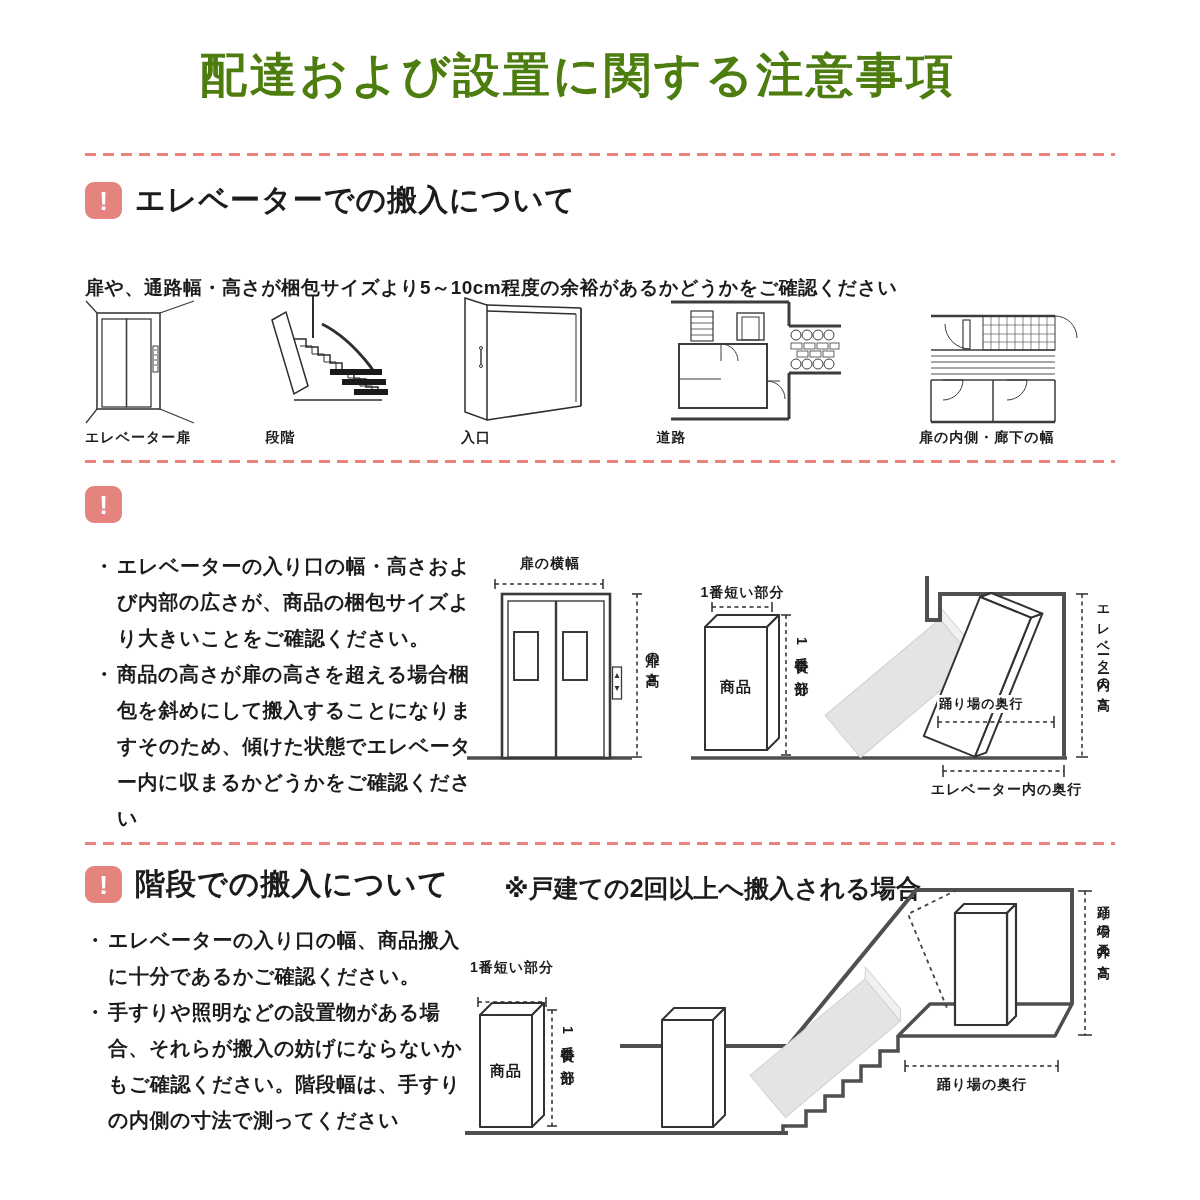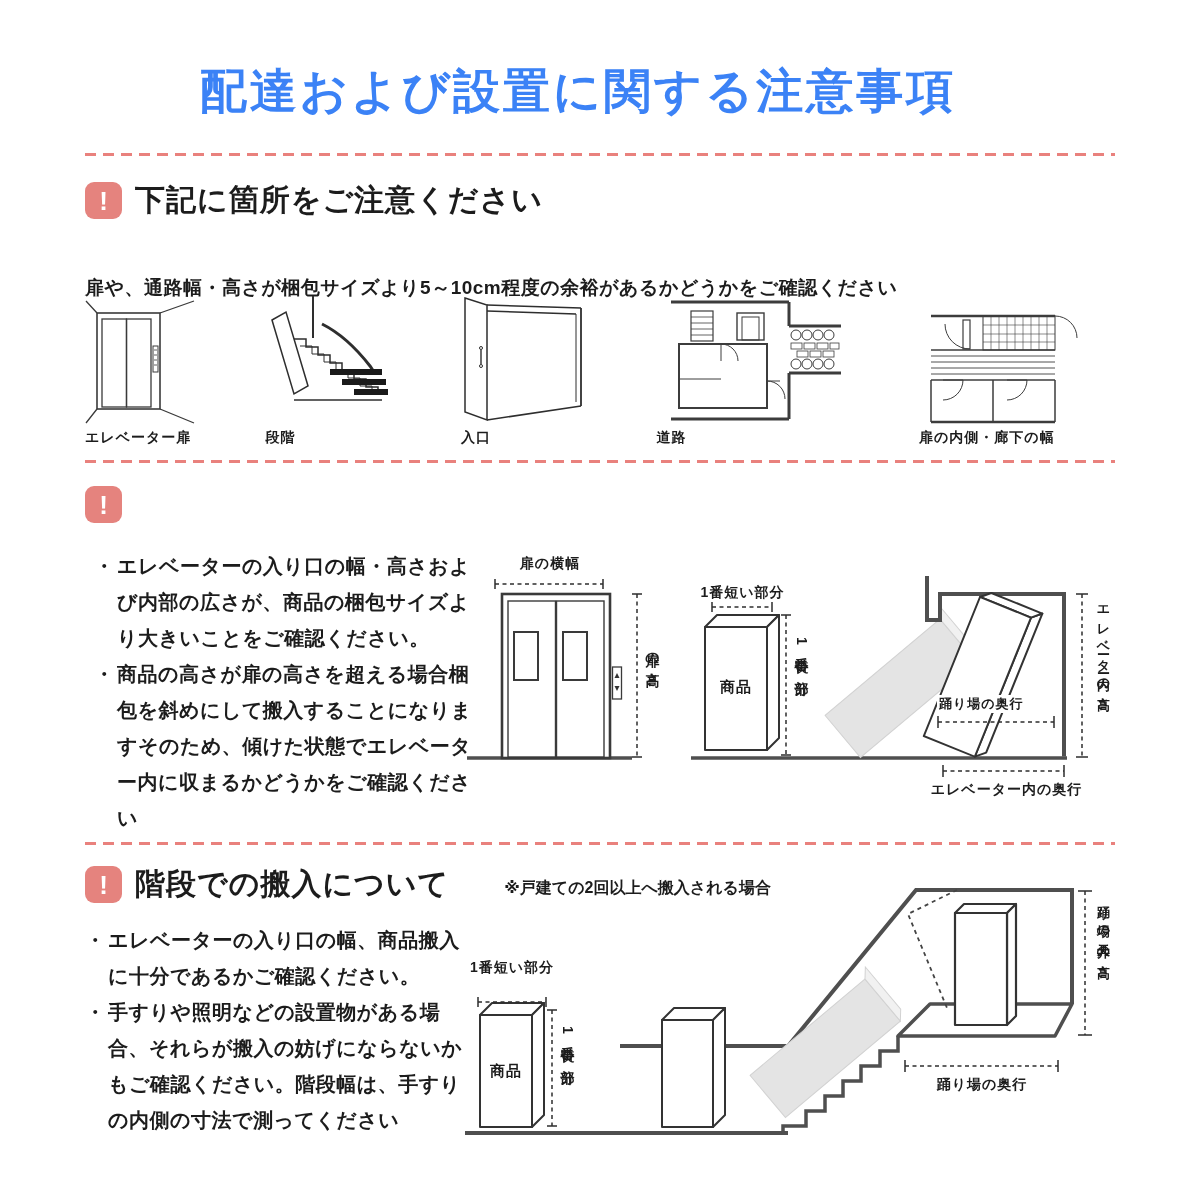--- a/index.html
+++ b/index.html
@@ -1,34 +1,34 @@
 <!DOCTYPE html>
 <html lang="ja"><head>
 <meta charset="utf-8">
 <style>
   html,body{margin:0;padding:0;background:#fff;}
   .page{position:relative;width:1200px;height:1200px;background:#fff;overflow:hidden;
         font-family:"Liberation Sans","DejaVu Sans",sans-serif;color:#1c1c1c;}
   .abs{position:absolute;}
 
   
-  .title{top:60px;left:0;width:1156px;text-align:center;font-size:47px;font-weight:900;
-         letter-spacing:3px;color:#3b82f6;}
+  .title{top:44px;left:0;width:1156px;text-align:center;font-size:47px;font-weight:900;
+         letter-spacing:3px;color:#4d7c0f;}
 
   
   .divider{left:85px;width:1030px;height:3px;
            background:repeating-linear-gradient(90deg,#e9817d 0 11px,transparent 11px 18px);}
 
   
   .sec-head{left:85px;display:flex;align-items:center;gap:13px;}
   .alert-badge{width:37px;height:37px;border-radius:9px;background:#e5837e;color:#fff;
                display:flex;align-items:center;justify-content:center;
                font-size:26px;font-weight:900;line-height:1;flex:0 0 auto;}
   .sec-head h2{margin:0;font-size:30px;font-weight:900;letter-spacing:1px;}
-  .sec-note{font-size:16px;font-weight:800;margin-left:42px;margin-top:8px;}
+  .sec-note{font-size:25px;font-weight:800;margin-left:42px;margin-top:8px;}
 
   .sub{left:85px;font-size:19px;font-weight:700;letter-spacing:0.5px;margin-top:38px;}
 
   
   .illus-row{left:85px;top:292px;width:1030px;display:flex;justify-content:space-between;}
   .illus-cell{display:flex;flex-direction:column;}
   .illus-art{height:132px;display:flex;align-items:flex-end;justify-content:center;}
   .illus-label{margin-top:5px;font-size:14px;font-weight:700;letter-spacing:1px;white-space:nowrap;}
 
   
@@ -52,21 +52,21 @@
 <div class="page">
 
   <div class="abs title">配達および設置に関する注意事項</div>
 
   <div class="abs divider" style="top:153px"></div>
 
   <div class="abs sec-head" style="top:180px">
     <span class="alert-badge">
         <span>!</span>
       </span>
-    <h2>下記に箇所をご注意ください</h2>
+    <h2>エレベーターでの搬入について</h2>
   </div>
   <div class="abs sub" style="top:237px">扉や、通路幅・高さが梱包サイズより5～10cm程度の余裕があるかどうかをご確認ください</div>
 
   <div class="abs illus-row">
 
     <div class="illus-cell">
       <div class="illus-art">
         <svg width="110" height="125" viewBox="0 0 110 125">
           <g stroke="#3a3a3a" fill="none" stroke-width="1.3">
             <path d="M1,2 L12,14 M109,2 L75,14 M1,124 L12,110 M109,124 L75,110"></path>

